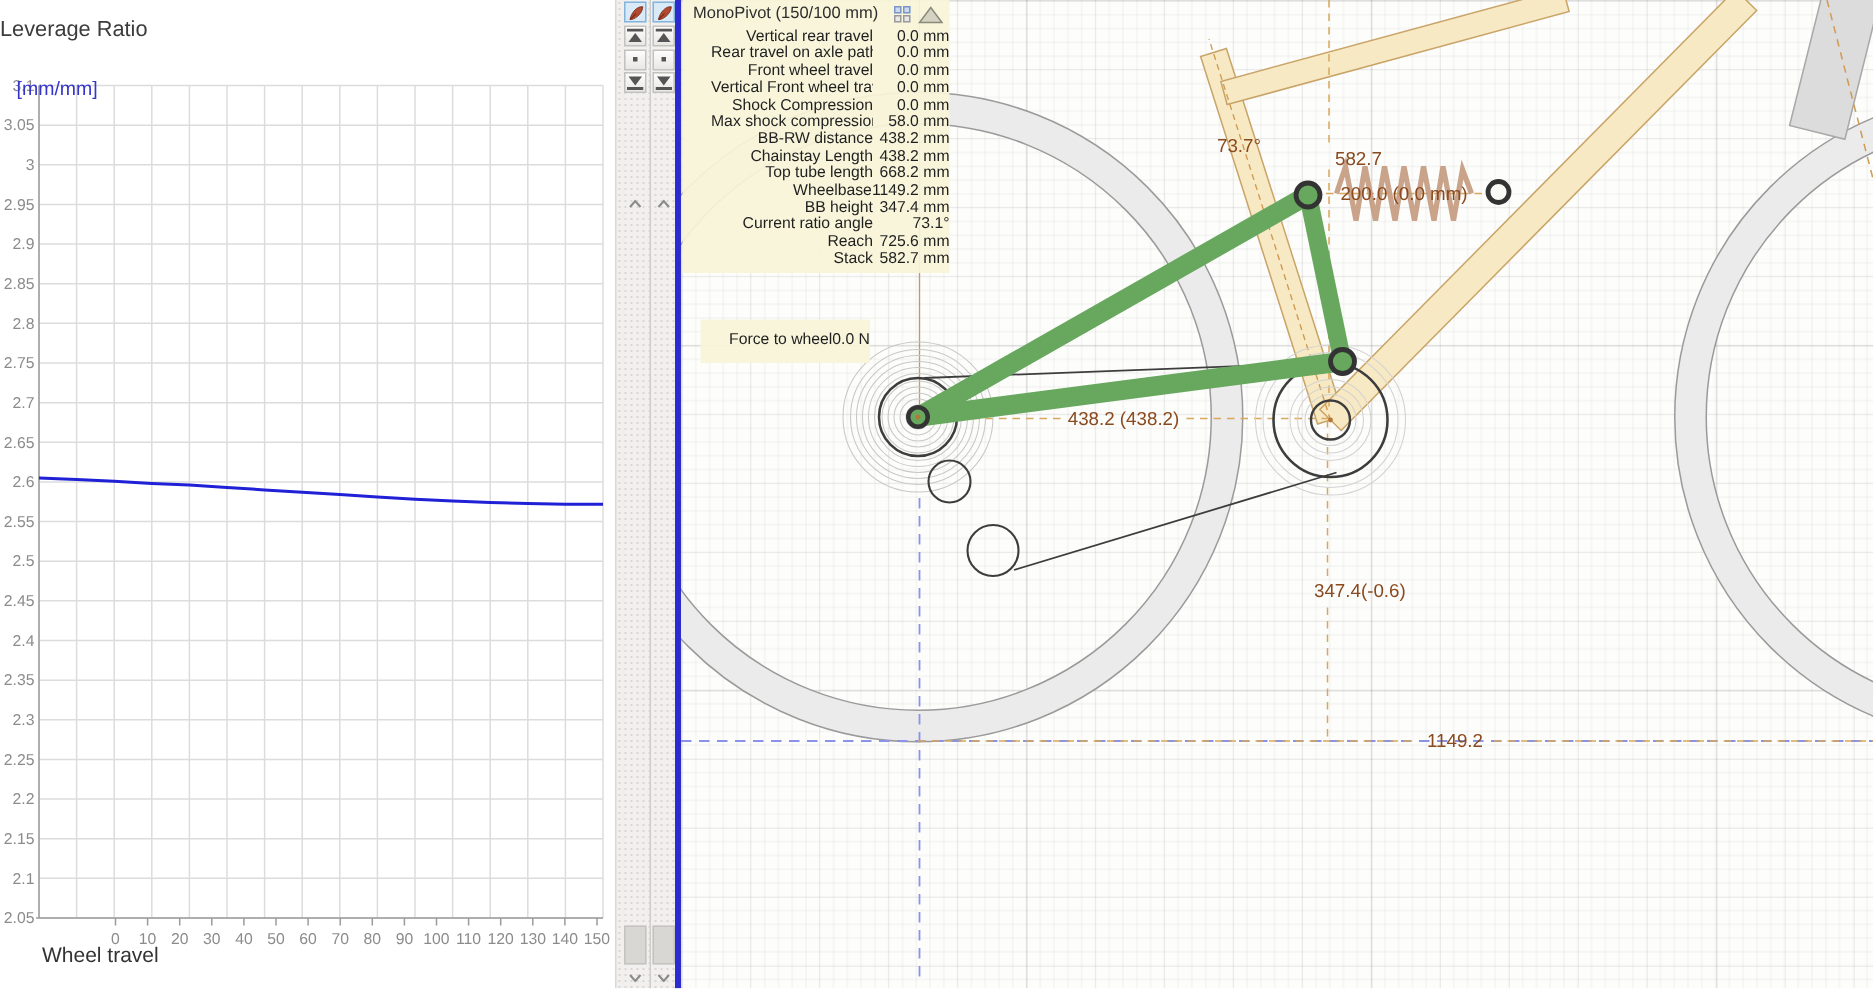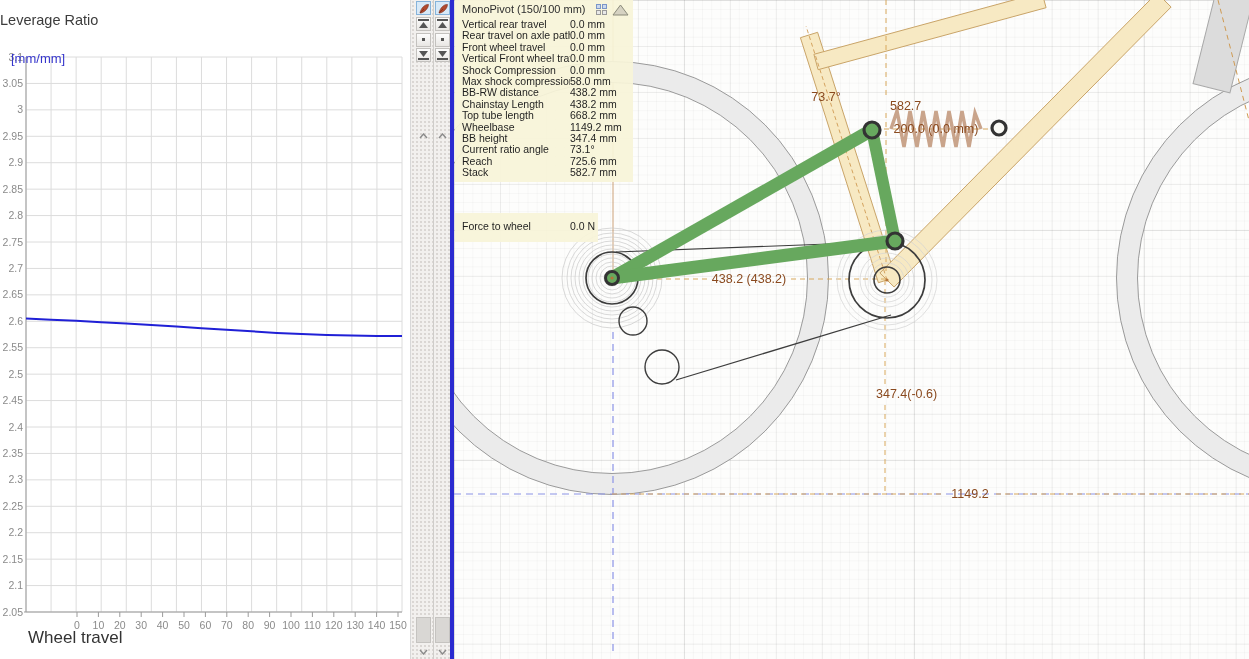--- a/index.html
+++ b/index.html
@@ -4,21 +4,21 @@
 <style>
   html,body{margin:0;padding:0;background:#fff;}
   .app{position:relative;width:1249px;height:659px;overflow:hidden;
        font-family:"Liberation Sans",sans-serif;background:#fff;}
 
   
   .chart-panel{position:absolute;left:0;top:0;width:410px;height:659px;background:#fff;}
   .chart-title{position:absolute;left:0;top:12px;width:440px;text-align:left;
                font-size:14.5px;color:#3c3c3c;}
   .y-unit{position:absolute;left:11px;top:51px;font-size:13px;color:#3535cc;}
-  .x-axis-label{position:absolute;left:28px;top:628px;font-size:17px;color:#333;}
+  .x-axis-label{position:absolute;left:28px;top:628px;font-size:14px;color:#333;}
   #chart-svg{position:absolute;left:0;top:0;}
 
   
   .toolbar{position:absolute;left:410px;top:0;width:40px;height:659px;background:#f2f0ee;
      background-image:radial-gradient(#d9d6d3 0.7px, transparent 0.9px);background-size:4px 4px;
      border-left:1px solid #d8d8d8;}
   .tcol{position:absolute;top:0;bottom:0;width:17px;}
   .tcol.c1{left:4px;}
   .tcol.c2{left:22px;border-left:1px solid #cfcdca;padding-left:0;}
   .tbtn{position:absolute;left:1px;width:15px;height:14px;box-sizing:border-box;
@@ -44,26 +44,26 @@
 
   
   .info-panel{position:absolute;left:1px;top:0;width:178px;background:rgba(248,244,216,0.93);
       padding:2px 0 4px 0;z-index:5;}
   .ip-title-row{display:flex;align-items:flex-start;padding:1px 4px 2px 7px;}
   .ip-title{flex:1;font-size:11px;color:#2e2e2e;}
   .ip-icons{display:flex;gap:5px;margin-top:1px;}
   .grid-ico{width:11px;height:11px;display:grid;grid-template-columns:5px 5px;grid-template-rows:5px 5px;gap:1px;}
   .grid-ico span{box-sizing:border-box;border:1px solid #9a9a9a;background:#e8e8e8;}
   .grid-ico span.b{border-color:#7b96c8;background:#ccd9ee;}
-  .ip-row{display:flex;height:11.4px;line-height:11.4px;padding-left:7px;font-size:10.5px;color:#1f1f1f;}
+  .ip-row{display:flex;height:11.4px;line-height:11.4px;padding-left:19px;font-size:10.5px;color:#1f1f1f;text-align:right;}
   .ip-label{width:108px;overflow:hidden;white-space:nowrap;}
   .ip-value{flex:1;white-space:nowrap;}
   .ip-group{margin-top:0;}
   .ip-group:first-child{margin-top:1px;}
-  .info-force{position:absolute;left:1px;top:213px;width:143px;height:29px;
+  .info-force{position:absolute;left:13px;top:213px;width:113px;height:29px;
       background:rgba(248,244,216,0.93);z-index:5;padding-top:7px;box-sizing:border-box;}
 </style>
 </head>
 <body>
 
 <div class="app">
 
   <section class="chart-panel">
     <svg id="chart-svg" width="410" height="659">
         <line x1="26" x2="402" y1="612" y2="612" stroke="#dcdcdc" stroke-width="1"></line>

